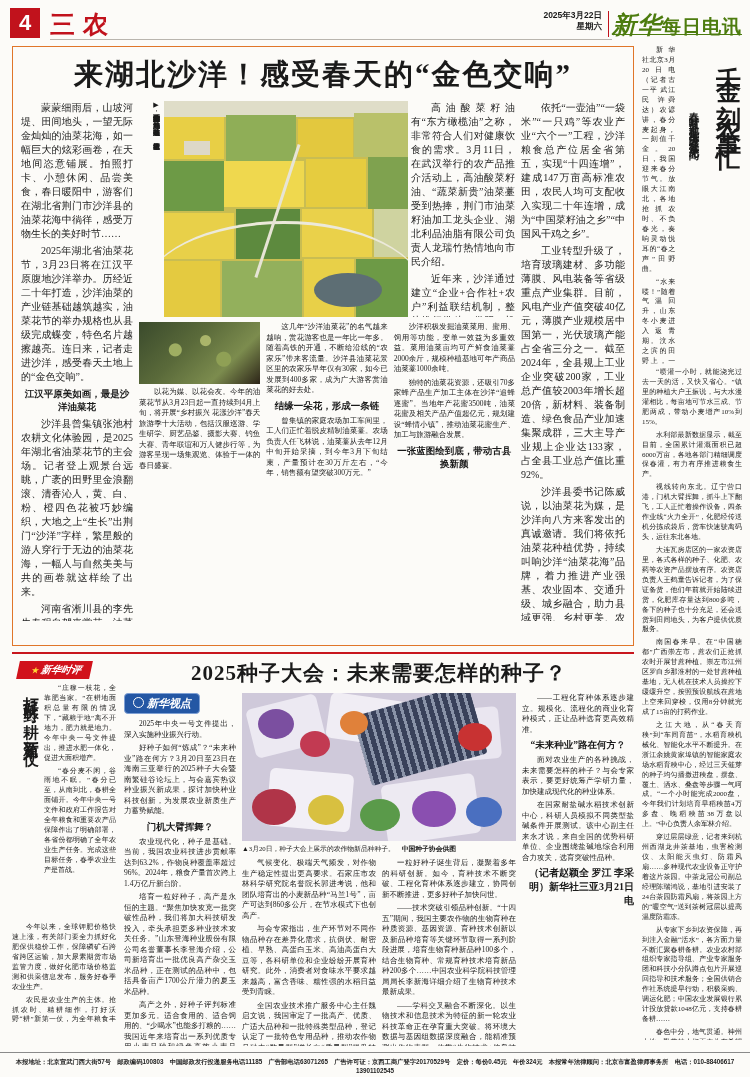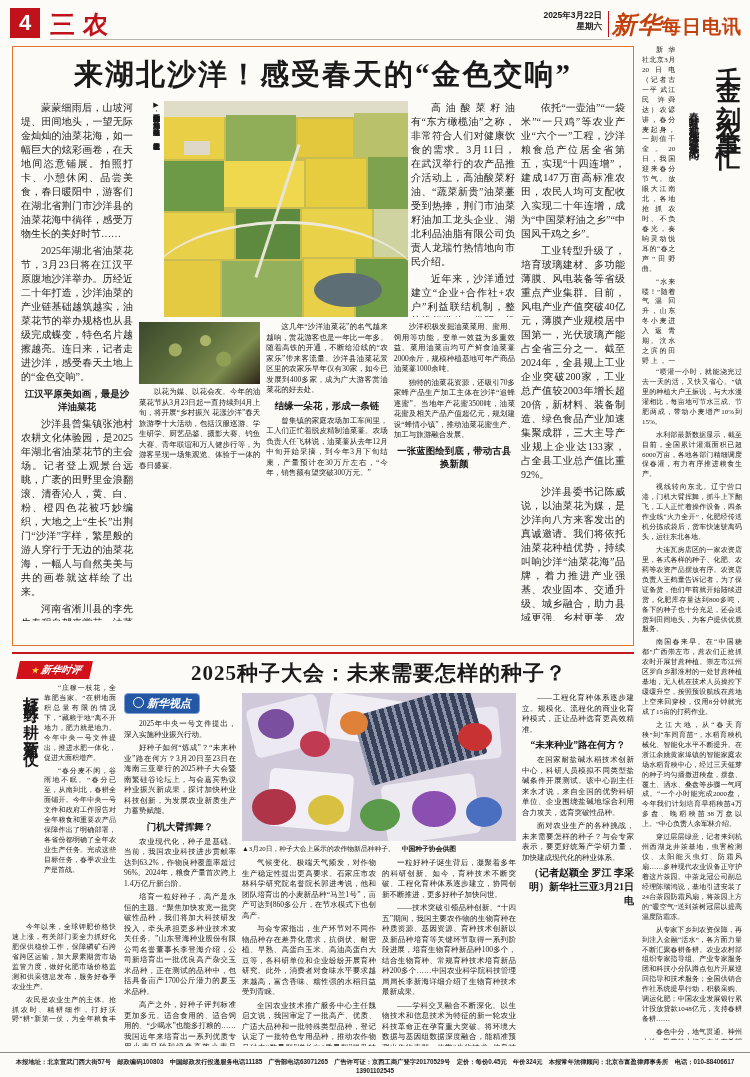--- a/index.html
+++ b/index.html
@@ -7,21 +7,21 @@
         font-family:"Liberation Serif","DejaVu Serif",serif;color:#1a1a1a;}
   
   .hdr{position:absolute;left:10px;top:8px;right:8px;height:34px;}
   .pgno{position:absolute;left:0;top:0;width:30px;height:30px;background:#c1121c;color:#fff;
         font-weight:bold;font-size:22px;text-align:center;line-height:30px;font-family:"Liberation Sans",sans-serif;}
   .section{position:absolute;left:40px;top:0px;font-size:25px;font-weight:900;color:#c1121c;letter-spacing:8px;}
   .hdr-rule{position:absolute;left:40px;right:130px;top:31px;height:1px;background:#b9b5ae;}
   .dateblk{position:absolute;right:140px;top:2px;text-align:right;font-size:8.5px;line-height:1.35;font-weight:bold;
            font-family:"Liberation Sans",sans-serif;}
   .hdr-div{position:absolute;right:133px;top:3px;width:1px;height:26px;background:#c1121c;}
-  .masthead{position:absolute;right:0;top:1px;color:#c2410c;white-space:nowrap;}
+  .masthead{position:absolute;right:0;top:1px;color:#4d7c0f;white-space:nowrap;text-decoration:underline;}
   .masthead .scr{font-size:24px;font-weight:900;font-style:italic;letter-spacing:1px;}
   .masthead .rest{font-size:19px;font-weight:900;letter-spacing:1px;}
   
   .a1{position:absolute;left:12px;top:46px;width:622px;height:600px;border:1px solid #e0762a;
       box-sizing:border-box;padding:6px 8px;overflow:hidden;}
   .a1 h1{margin:2px 0 6px 0;text-align:center;font-size:29px;font-weight:900;letter-spacing:2px;}
   .a1-cols{display:flex;gap:6px;height:520px;}
   .colnarrow{width:112px;overflow:hidden;}
   .colwide{width:104px;overflow:hidden;}
   .bodytxt p{margin:0 0 3px 0;font-size:10px;line-height:1.4;text-align:justify;text-indent:2em;}
@@ -246,22 +246,22 @@
 
             <p>一粒好种子诞生背后，凝聚着多年的科研创新。如今，育种技术不断突破、工程化育种体系逐步建立，协同创新不断推进，更多好种子加快问世。</p>
             <p>——技术突破引领品种创新。“十四五”期间，我国主要农作物的生物育种在种质资源、基因资源、育种技术创新以及新品种培育等关键环节取得一系列阶段进展，培育生物育种新品种100多个，结合生物育种、常规育种技术培育新品种200多个……中国农业科学院科技管理局局长李新海详细介绍了生物育种技术最新成果。</p>
             <p>——学科交叉融合不断深化。以生物技术和信息技术为特征的新一轮农业科技革命正在孕育重大突破。将环境大数据与基因组数据深度融合，能精准预测出作物表型；依靠“生物技术+信息技术+人工智能”培育出智能新品种，实现增产提质，减少投入和损耗。</p>
 
           </div>
         </div>
         <div class="seed-colD">
           <p>——工程化育种体系逐步建立。规模化、流程化的商业化育种模式，正让品种选育更高效精准。</p>
           <div class="subhead">“未来种业”路在何方？</div>
+          <p>面对农业生产的各种挑战，未来需要怎样的种子？与会专家表示，要更好统筹产学研力量，加快建成现代化的种业体系。</p>
           <p>在国家耐盐碱水稻技术创新中心，科研人员模拟不同类型盐碱条件开展测试。该中心副主任来永才说，来自全国的优势科研单位、企业围绕盐碱地综合利用合力攻关，选育突破性品种。</p>
-          <p>面对农业生产的各种挑战，未来需要怎样的种子？与会专家表示，要更好统筹产学研力量，加快建成现代化的种业体系。</p>
           <div class="byline">（记者赵颖全 罗江 李采明）新华社三亚3月21日电</div>
         </div>
       </div>
     </div>
   </div>
 
   <div class="f-rule"></div>
   <div class="f-txt">本报地址：北京宣武门西大街57号　邮政编码100803　中国邮政发行投递服务电话11185　广告部电话63071265　广告许可证：京西工商广登字20170529号　定价：每份0.45元　年价324元　本报常年法律顾问：北京市富盈律师事务所　电话：010-88406617　13901102545</div>
 
 </div>

